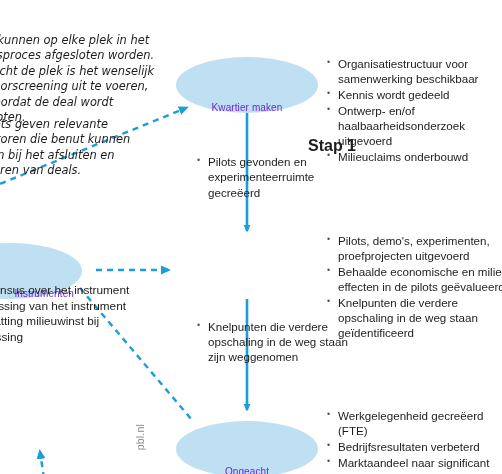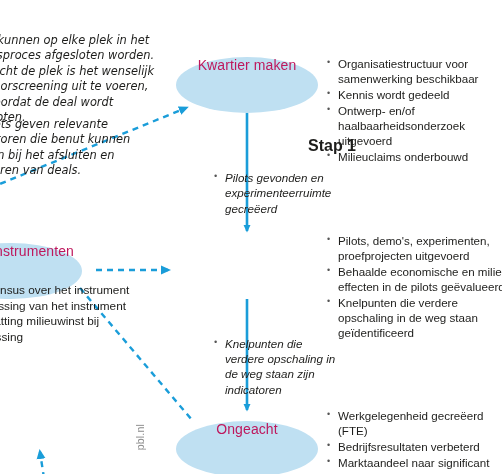--- a/index.html
+++ b/index.html
@@ -29,26 +29,26 @@
     top: 0;
     width: 502px;
     height: 474px;
     pointer-events: none;
   }
 
   
   .node {
     position: absolute;
     display: flex;
-    align-items: flex-start;
+    align-items: flex-end;
     justify-content: center;
     border-radius: 50%;
     background: #bfe0f2;
-    color: #be185d;
-    font-size: 14px;
+    color: #6d28d9;
+    font-size: 10px;
     letter-spacing: 0.1px;
     text-align: center;
     box-sizing: border-box;
   }
   .node-kwartier { left: 176px; top: 57px;  width: 142px; height: 56px; }
   .node-demonstreren { left: 176px; top: 243px; width: 142px; height: 56px; }
   .node-opschalen { left: 176px; top: 421px; width: 142px; height: 56px; }
   .node-instrumenten {
     left: -60px; top: 243px; width: 142px; height: 56px;
     justify-content: flex-end;
@@ -118,21 +118,21 @@
     font-size: 11.6px;
     line-height: 15.2px;
     color: #1d1d1b;
   }
   .step-title {
     font-weight: bold;
     font-size: 16px;
     margin-bottom: 1px;
     text-align: right;
   }
-  .step ul { margin: 17px; padding: 0; list-style: none; font-style: italic; }
+  .step ul { margin: 0; padding: 0; list-style: none; }
   .step li { position: relative; padding-left: 12px; }
   .step li::before {
     content: "\2022";
     position: absolute; left: 1px; top: -1px;
     font-size: 9px; color: #555;
   }
   .step-1 { left: 196px; top: 138px; }
   .step-2 { left: 196px; top: 319px; }
 
   
@@ -229,19 +229,19 @@
 
   <div class="step step-1">
     <div class="step-title">Stap 1</div>
     <ul>
       <li>Pilots gevonden en experimenteerruimte gecreëerd</li>
     </ul>
   </div>
 
   <div class="step step-2">
     <ul>
-      <li>Knelpunten die verdere opschaling in de weg staan zijn indicatoren</li>
+      <li>Knelpunten die verdere opschaling in de weg staan zijn weggenomen</li>
     </ul>
   </div>
 
   <div class="watermark">pbl.nl</div>
 
 </div>
 
 </body></html>

